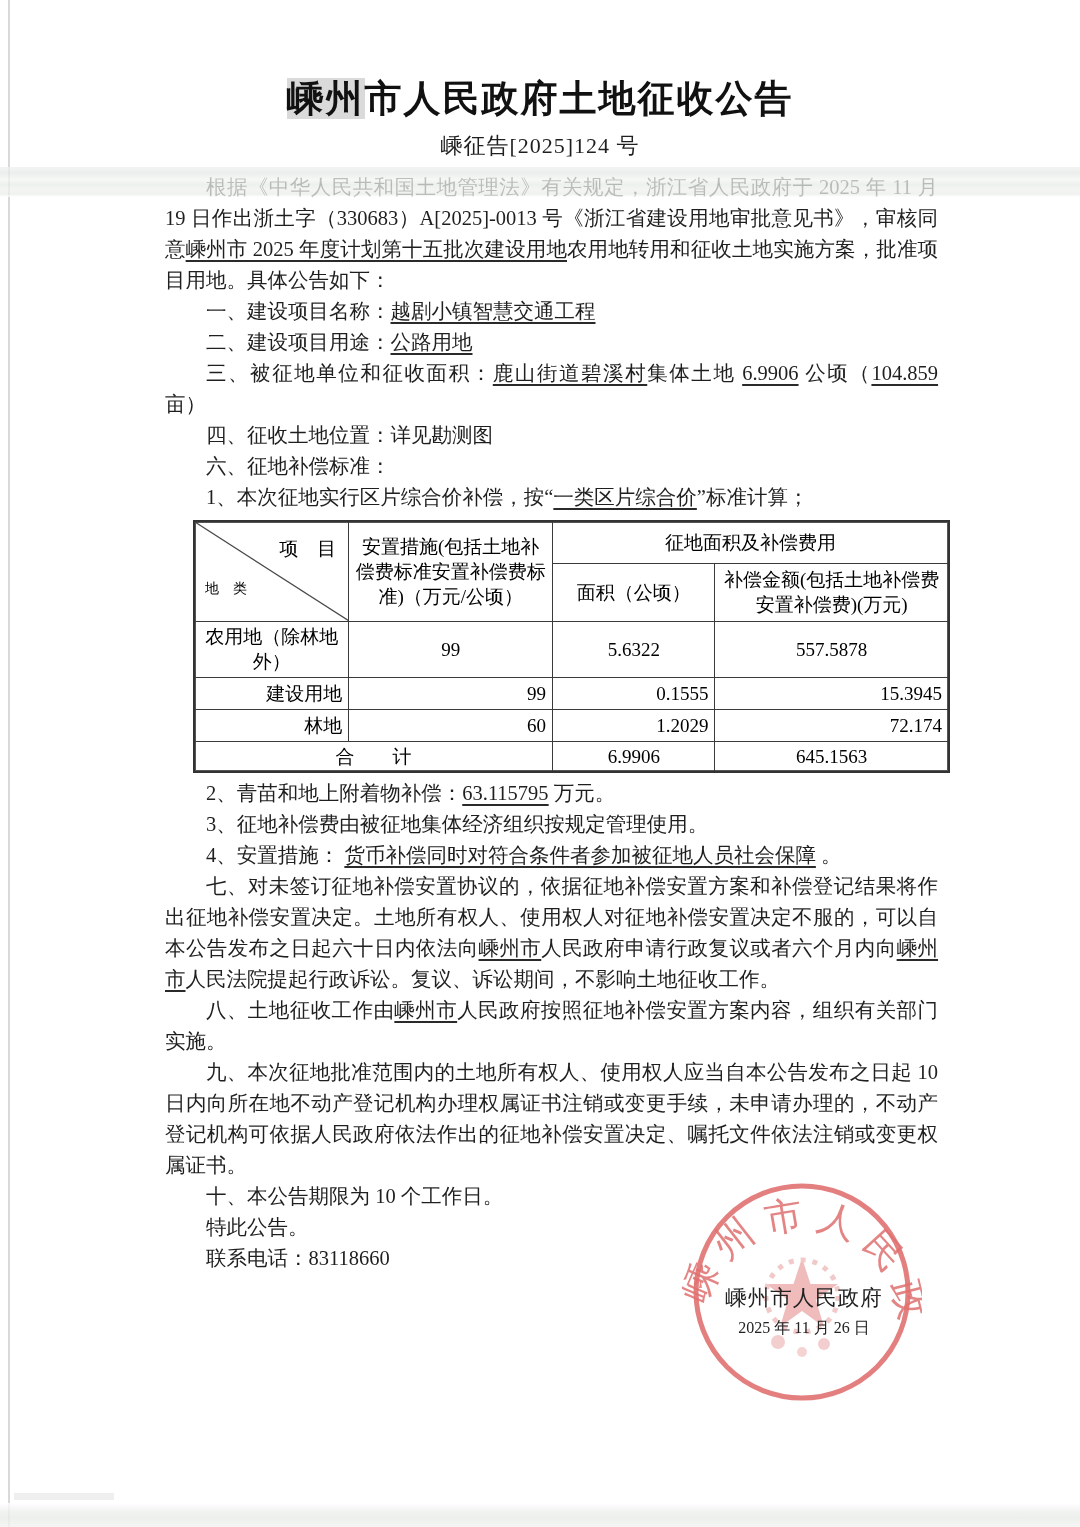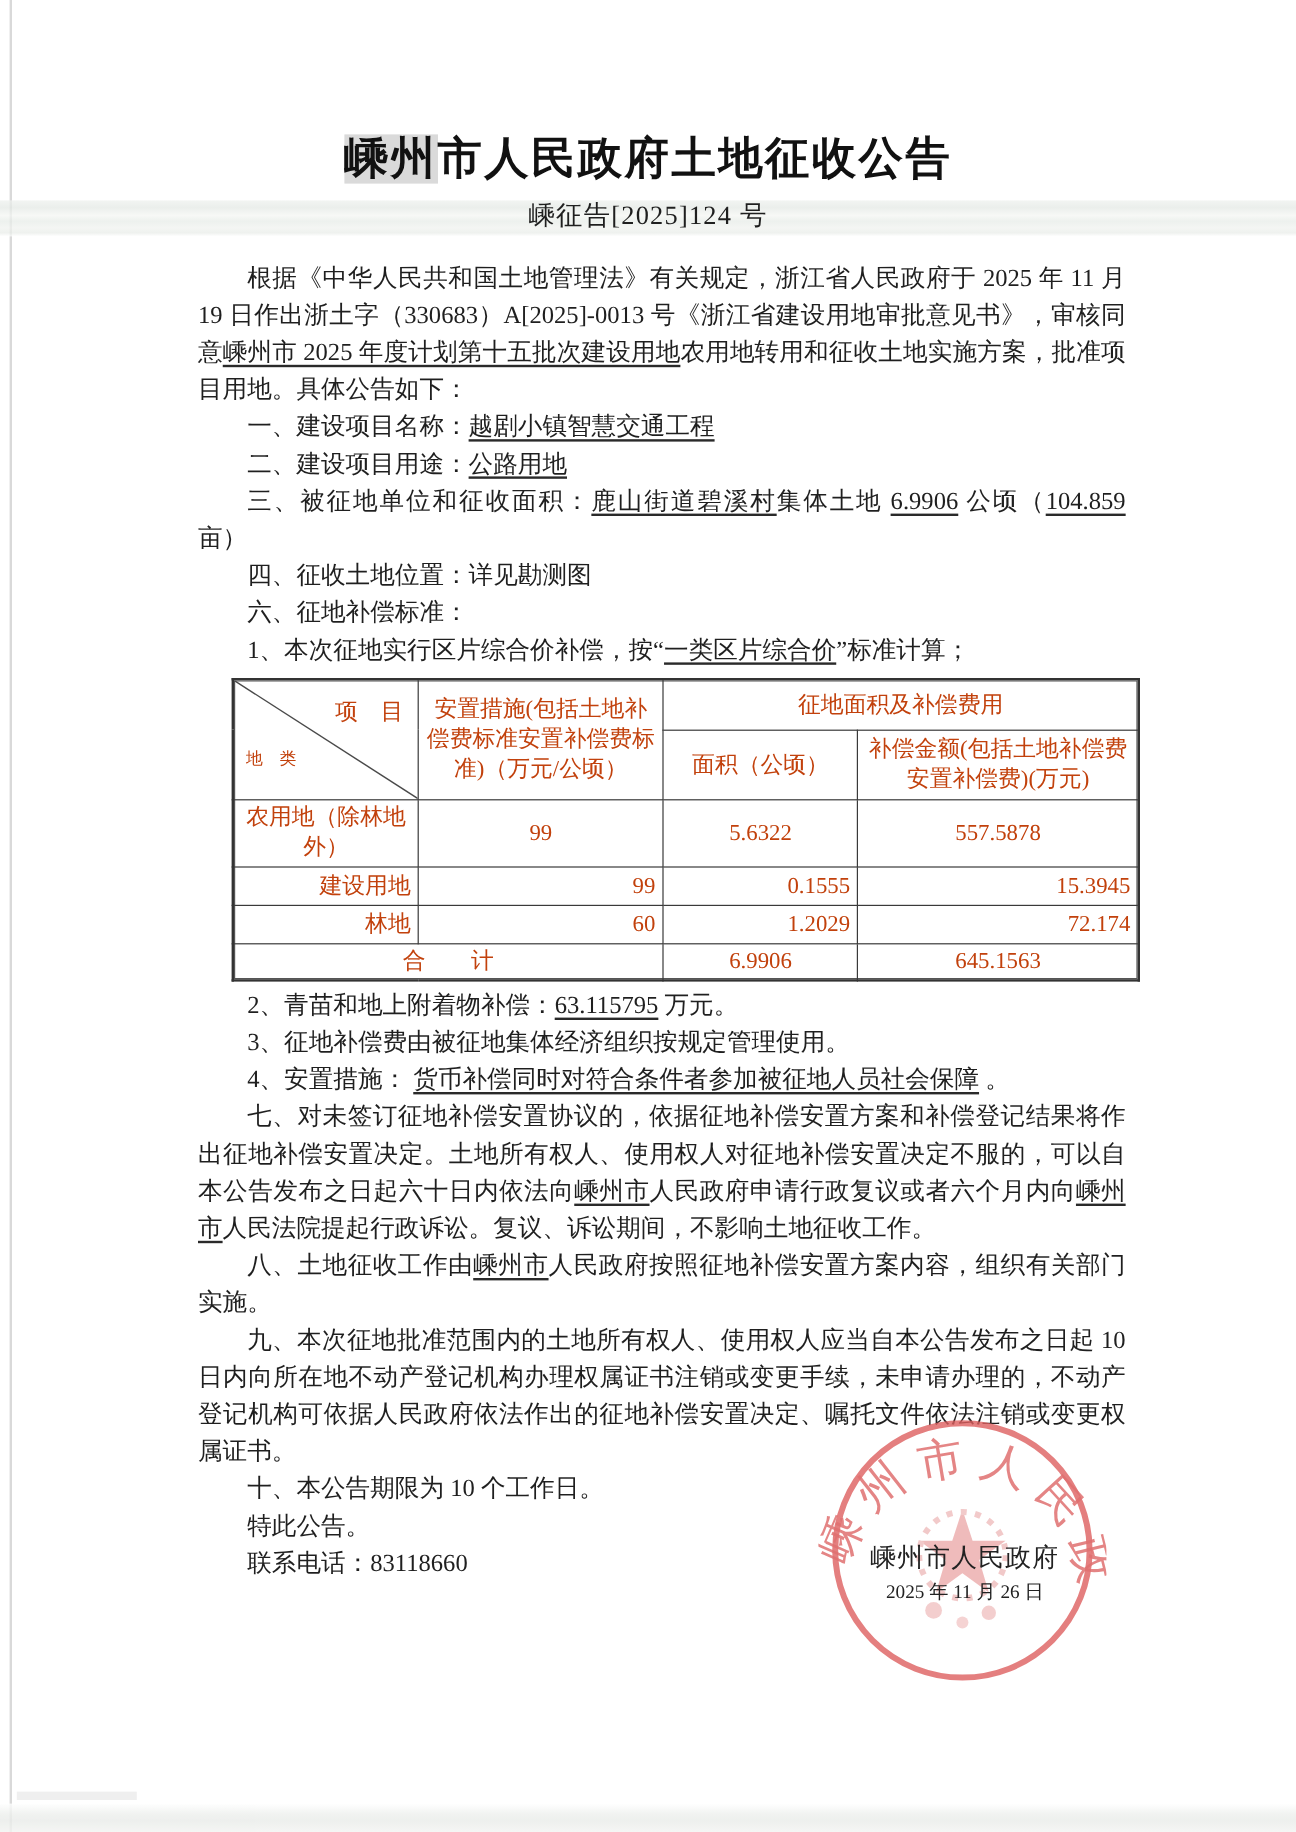--- a/index.html
+++ b/index.html
@@ -30,55 +30,55 @@
     position: absolute; left: 0; bottom: 0; width: 100%; height: 24px;
     background: linear-gradient(#ffffff 0%, #eef0ee 35%, #e9ece9 60%, #f3f4f2 100%);
     opacity: .8;
   }
   .band-bottom::before {
     content: ""; position: absolute; left: 14px; top: -10px; width: 100px; height: 7px;
     background: #ececec;
   }
   
   .title {
-    margin: 0; padding-top: 110px;
+    margin: 0; padding-top: 76px;
     text-align: center;
     font-size: 37px; font-weight: bold; letter-spacing: 2px;
     line-height: 46px; color: #111;
   }
   .title-hl { background: #dadada; }
   .doc-no {
     position: relative; z-index: 1;
     margin-top: 9px; text-align: center;
     font-size: 22px; letter-spacing: 1px;
   }
   
   .content {
-    margin-top: 22px;
+    margin-top: 11px;
     padding: 0 142px 0 165px;
     font-size: 20.5px; line-height: 31px;
     text-align: justify;
   }
   .content p { margin: 0; }
   .indent { text-indent: 2em; }
   .u {
     text-decoration: underline;
     text-underline-offset: 4px;
     text-decoration-thickness: 1.5px;
     text-decoration-color: #2a2a2a;
   }
   
   .comp-table {
     border-collapse: collapse;
     width: 757px;
     margin: 7px 0 5px 28px;
     font-size: 19px;
     line-height: 25px;
     text-align: center;
-    color: #c2410c;
+    color: #000000;
   }
   .comp-table td {
     border: 1.5px solid #3a3a3a;
     padding: 2px 6px;
     vertical-align: middle;
   }
   .comp-table { border: 2.5px solid #333; box-shadow: 0 0 0 1px #555 inset; }
   .corner-cell { position: relative; padding: 0; width: 155px; height: 100px; }
   .corner-cell svg.diag { position: absolute; inset: 0; width: 100%; height: 100%; }
   .corner-top { position: absolute; top: 14px; right: 12px; font-size: 19px; }

